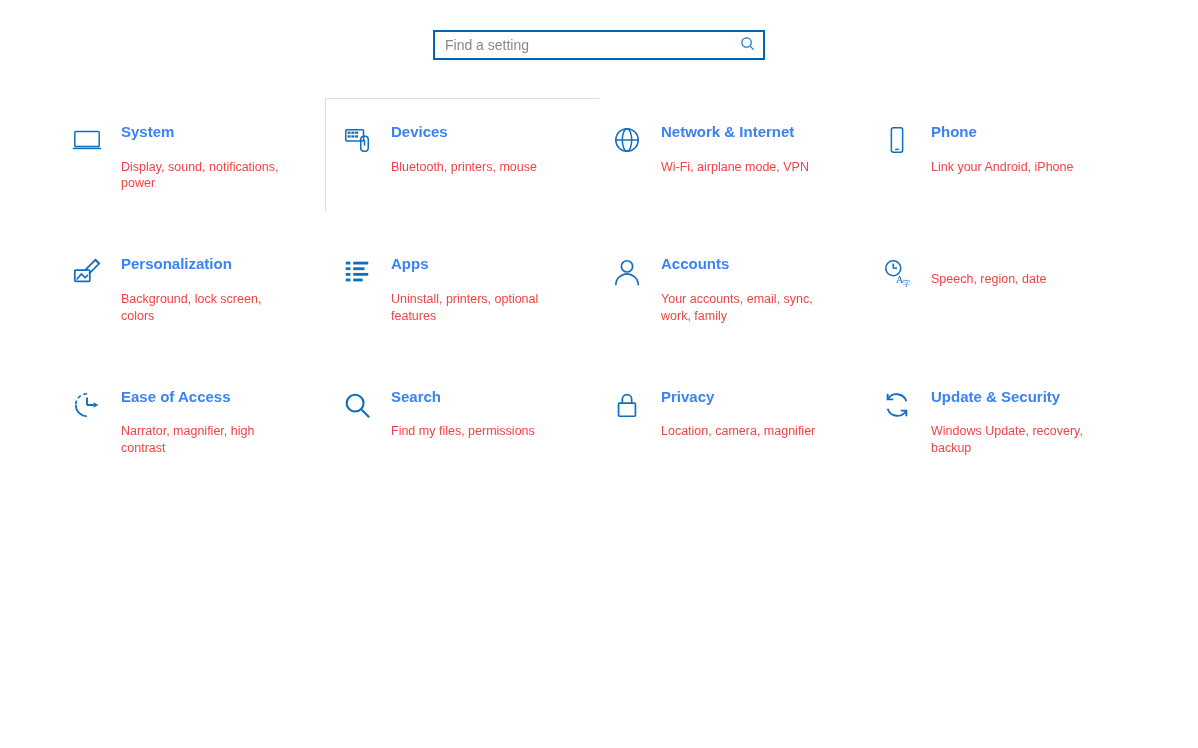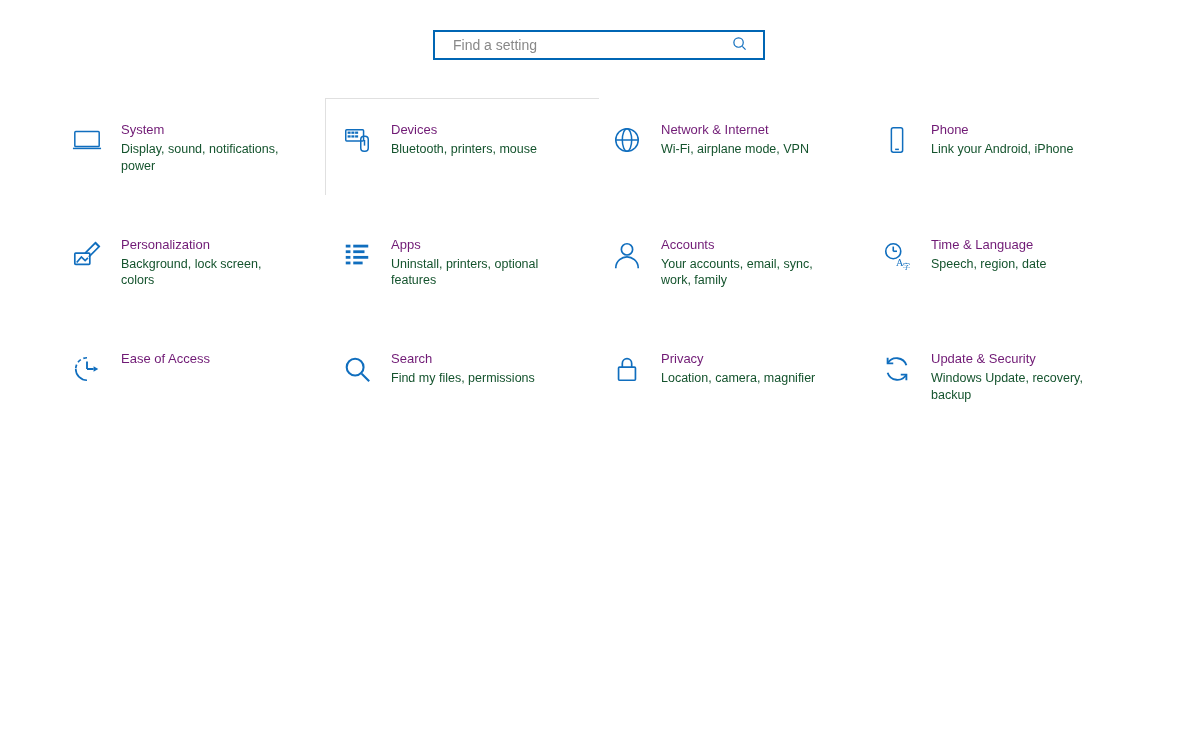--- a/index.html
+++ b/index.html
@@ -15,21 +15,21 @@
   display:flex;
   justify-content:center;
   padding-top:30px;
 }
 .search{
   width:332px;
   height:30px;
   border:2px solid #0066b4;
   display:flex;
   align-items:center;
-  padding:0 16px;
+  padding:0 8px;
   box-sizing:border-box;
 }
 .search input{
   flex:1;
   border:none;
   outline:none;
   font-size:14px;
   color:#555;
   background:transparent;
 }
@@ -67,28 +67,29 @@
   align-items:center;
   justify-content:center;
   margin-top:2px;
 }
 .tile-icon svg{width:30px;height:30px;display:block;}
 .tile-text{
   flex:1;
   min-width:0;
 }
 .tile-title{
-  font-size:13px;
-  color:#701a75;
+  font-size:15px;
+  color:#3b82f6;
   line-height:1.3;
+  font-weight:bold;
 }
 .tile-desc{
   font-size:12.5px;
-  color:#14532d;
-  margin-top:2px;
+  color:#ef4444;
+  margin-top:17px;
   line-height:1.35;
   max-width:170px;
 }
 </style>
 </head>
 <body>
 
 <div class="search-wrap">
   <div class="search">
     <input type="text" placeholder="Find a setting" style="">
@@ -206,35 +207,35 @@
       <div class="tile-icon">
         <svg viewBox="0 0 32 32" fill="none" stroke="#106ebe" stroke-width="1.7">
           <circle cx="12" cy="12" r="8"></circle>
           <line x1="12" y1="12" x2="12" y2="7"></line>
           <line x1="12" y1="12" x2="16" y2="12"></line>
           <text x="15" y="28" font-size="11" font-family="Segoe UI" fill="#106ebe" stroke="none">A</text>
           <text x="22" y="31" font-size="8" font-family="Segoe UI" fill="#106ebe" stroke="none">字</text>
         </svg>
       </div>
       <div class="tile-text">
-        <div class="tile-title">Time &amp; Language</div>
         <div class="tile-desc">Speech, region, date</div>
       </div>
     </div>
     <div class="tile">
       <div class="tile-icon">
         <svg viewBox="0 0 32 32" fill="none" stroke="#106ebe" stroke-width="1.8">
           <path stroke-dasharray="4 3" d="M16 4 A12 12 0 0 0 4 16"></path>
           <path d="M4 16 A12 12 0 0 0 16 28"></path>
           <path d="M16 16 L16 8 M16 16 L23 16" stroke-width="2"></path>
           <polygon points="23,13 28,16 23,19" fill="#106ebe" stroke="none"></polygon>
         </svg>
       </div>
       <div class="tile-text">
         <div class="tile-title">Ease of Access</div>
+        <div class="tile-desc">Narrator, magnifier, high contrast</div>
       </div>
     </div>
     <div class="tile">
       <div class="tile-icon">
         <svg viewBox="0 0 32 32" fill="none" stroke="#106ebe" stroke-width="2.2">
           <circle cx="14" cy="14" r="9"></circle>
           <line x1="21" y1="21" x2="29" y2="29"></line>
         </svg>
       </div>
       <div class="tile-text">

